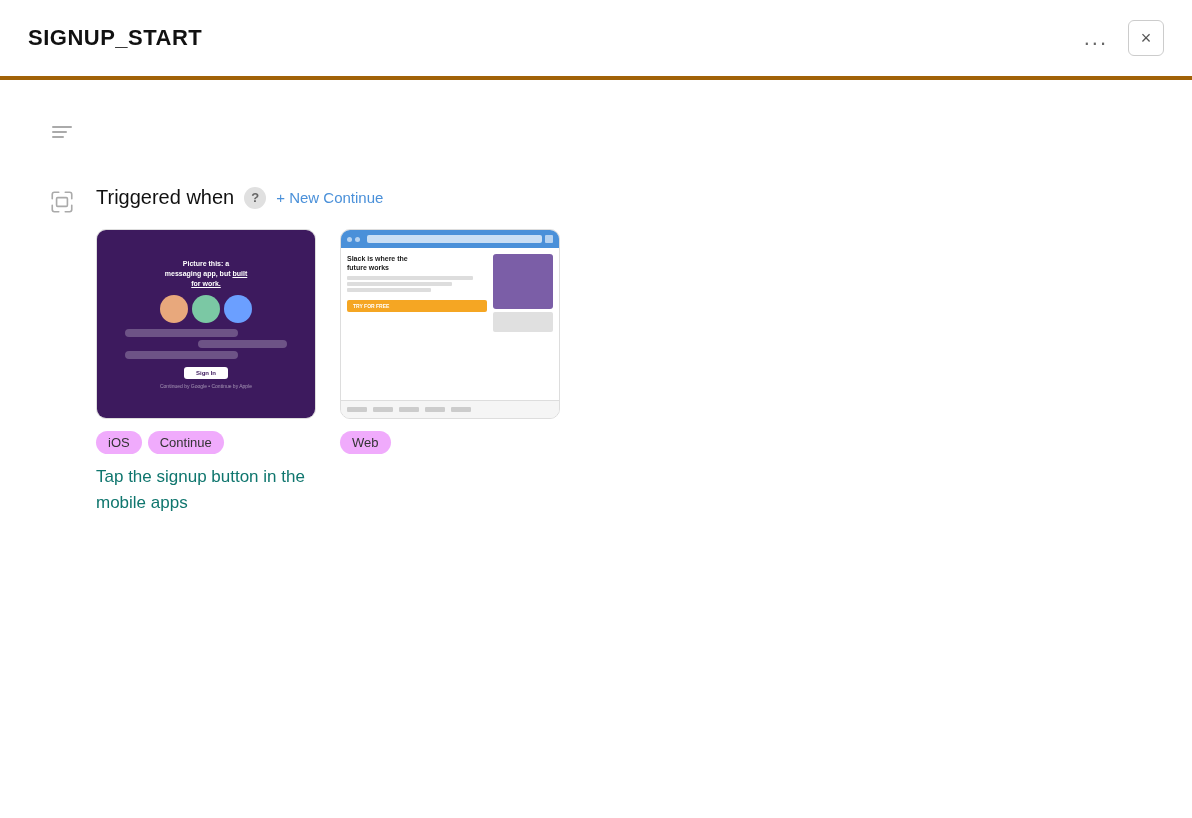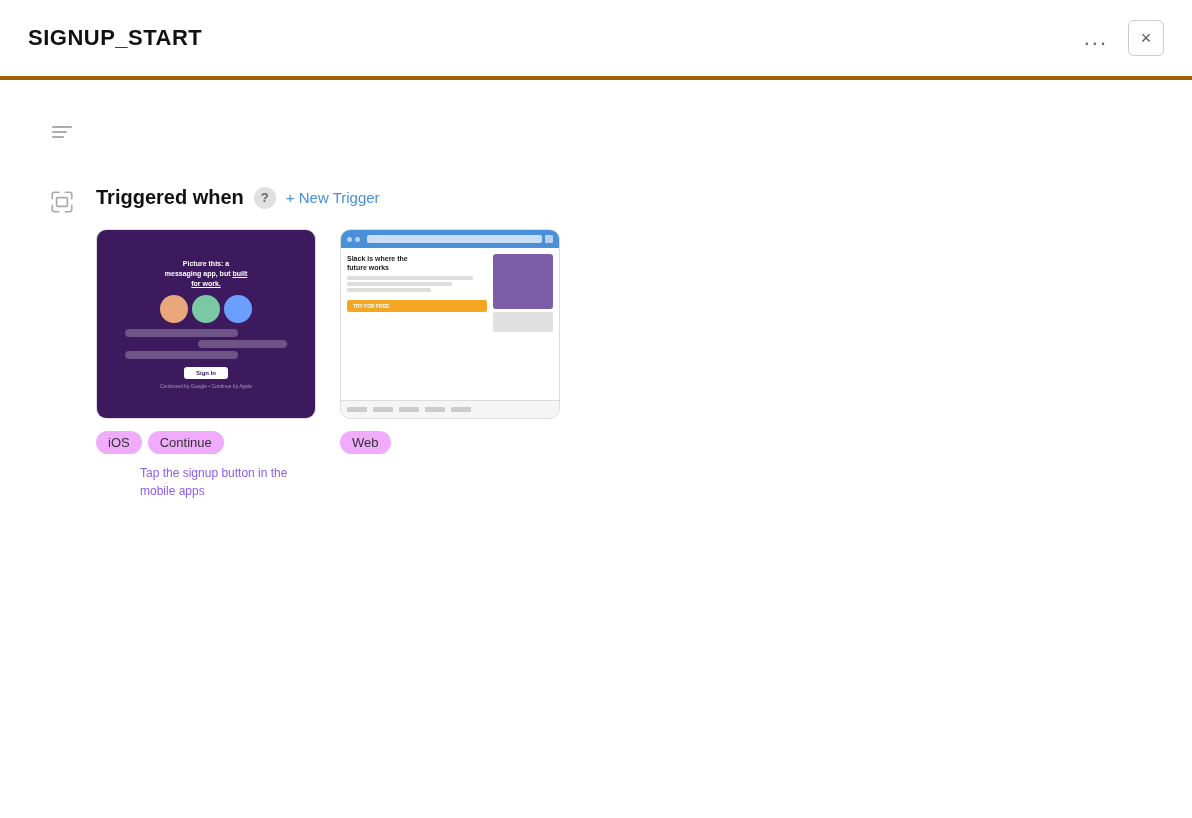--- a/index.html
+++ b/index.html
@@ -93,21 +93,21 @@
 
     
     .triggered-header {
       display: flex;
       align-items: center;
       gap: 10px;
       margin-bottom: 20px;
     }
     .triggered-title {
       font-size: 20px;
-      font-weight: 700;
+      font-weight: 400;
       color: #111;
     }
     .help-icon {
       width: 22px;
       height: 22px;
       border-radius: 50%;
       background: #e0e0e0;
       display: flex;
       align-items: center;
       justify-content: center;
@@ -338,24 +338,23 @@
     }
     .tag {
       background: #f0abfc;
       border-radius: 20px;
       padding: 4px 12px;
       font-size: 13px;
       font-weight: 500;
       color: #333;
     }
     .trigger-label {
-      font-size: 12px;
-      color: #8b5cf6;
+      font-size: 17px;
+      color: #0f766e;
       line-height: 1.5;
-      margin-left: 44px;
     }
   </style>
 </head>
 <body>
 
 <div class="header">
   <span class="header-title">SIGNUP_START</span>
   <div class="header-actions">
     <button class="more-button">...</button>
     <button class="close-button">
@@ -385,21 +384,21 @@
         <path d="M15 3h4a2 2 0 0 1 2 2v4"></path>
         <path d="M9 21H5a2 2 0 0 1-2-2v-4"></path>
         <path d="M15 21h4a2 2 0 0 0 2-2v-4"></path>
         <rect x="7" y="8" width="10" height="8" rx="1"></rect>
       </svg>
     </div>
     <div class="section-body">
       <div class="triggered-header">
         <span class="triggered-title">Triggered when</span>
         <div class="help-icon">?</div>
-        <a class="new-trigger-link">+ New Trigger</a>
+        <a class="new-trigger-link">+ New Continue</a>
       </div>
 
       <div class="trigger-cards">
 
         <div class="trigger-card">
           <div class="trigger-screenshot">
             <div class="mobile-mockup">
               <div class="mobile-top-text">
                 Picture this: a<br>messaging app, but <span>built<br>for work.</span>
               </div>

